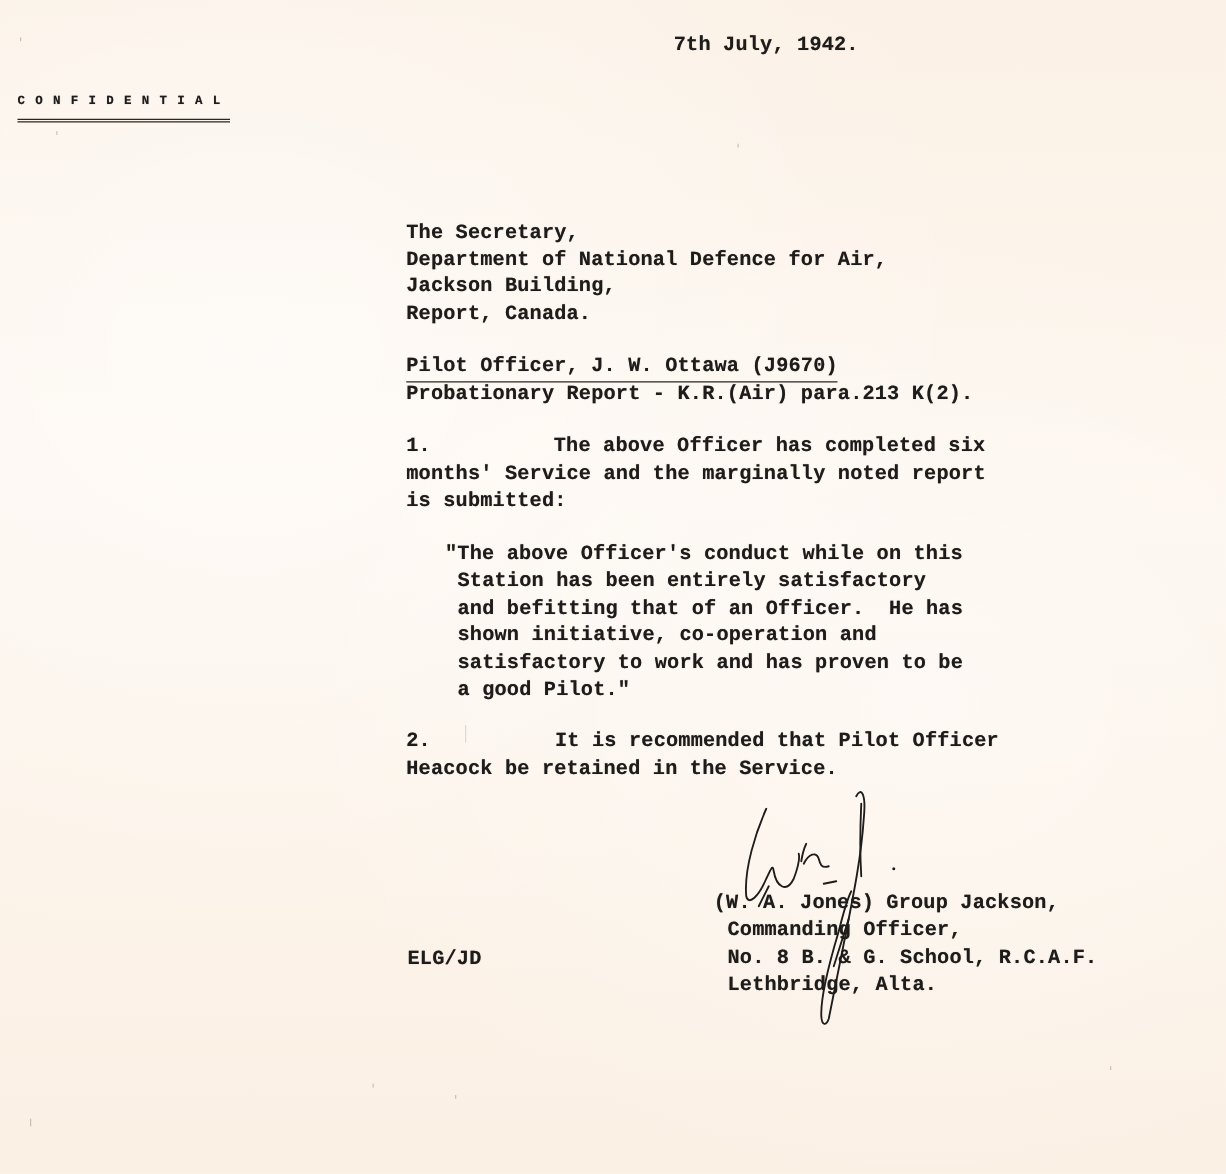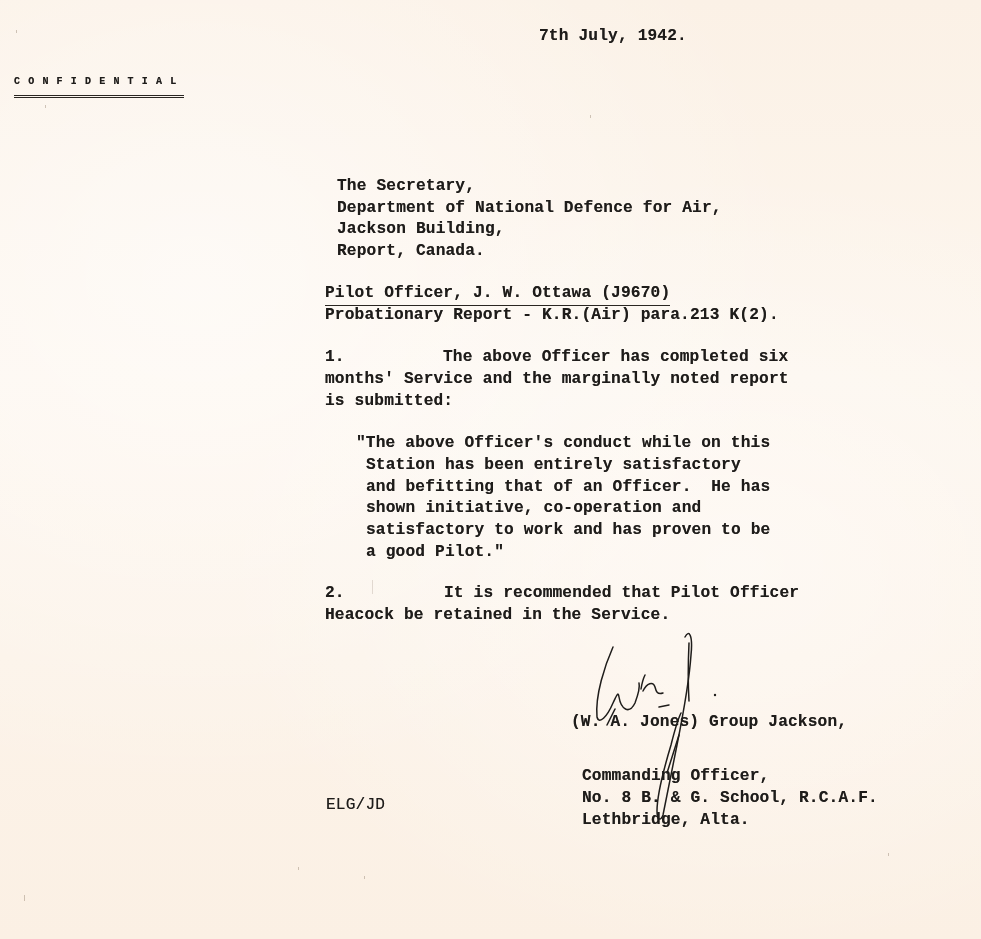--- a/index.html
+++ b/index.html
@@ -36,33 +36,33 @@
       text-shadow: 0 0 0.6px rgba(30,28,26,0.6);
     }
     .date { left: 539px; top: 26px; }
     .confidential {
       left: 14px; top: 71px;
       letter-spacing: 8.2px;
       font-size: 10px;
       border-bottom: 3px double #2a2622;
       padding-bottom: 2px;
     }
-    .addr { left: 325px; margin-left: 12px; }
+    .addr { left: 325px; }
     .subject-1 {
       left: 325px; top: 283px;
       border-bottom: 1.5px solid #2a2622;
       padding-bottom: 0px;
     }
     .subject-2 { left: 325px; top: 305px; }
     .para { left: 325px; }
     .quote { left: 356px; }
     .quote-cont { left: 366px; text-align: right; }
     .sig-block { left: 571px; }
-    .sig-block-i { left: 582px; margin-top: 32px; }
-    .ref { left: 326px; top: 757px; font-weight: normal; margin-top: 38px; }
+    .sig-block-i { left: 582px; }
+    .ref { left: 326px; top: 757px; font-weight: bold; }
     .signature {
       position: absolute;
       left: 585px;
       top: 625px;
       width: 150px;
       height: 200px;
       pointer-events: none;
     }
     .speck {
       position: absolute;

